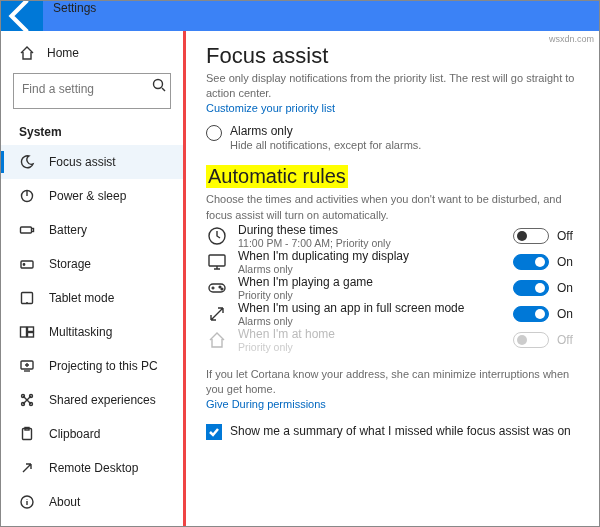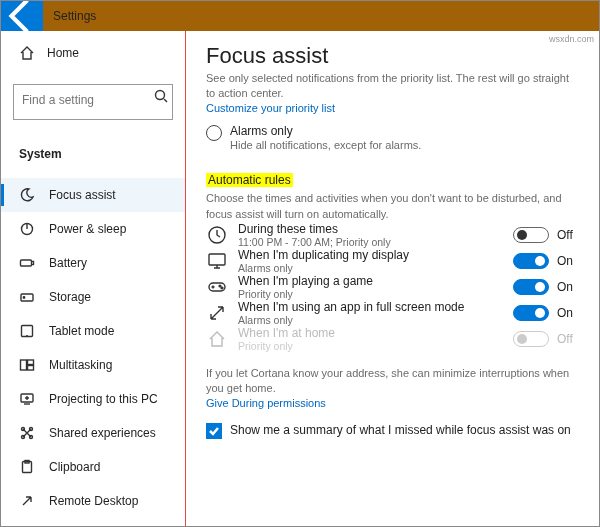--- a/index.html
+++ b/index.html
@@ -1,40 +1,40 @@
 <!DOCTYPE html>
 <html><head>
 <meta charset="utf-8">
 <style>
   * { box-sizing: border-box; margin: 0; padding: 0; }
   body { font-family: "Segoe UI", -apple-system, sans-serif; font-size: 12px; color: #222; background: #fff; width: 600px; height: 527px; overflow: hidden; border: 1px solid #888; }
-  .titlebar { height: 30px; display: flex; align-items: center; background: #a16207; }
+  .titlebar { height: 30px; display: flex; align-items: flex-start; background: #3b82f6; }
   .back-btn { width: 42px; height: 30px; background: #0078d7; color: #fff; display: flex; align-items: center; justify-content: center; }
   .titlebar-label { margin-left: 10px; font-size: 12px; }
   .app { display: flex; height: calc(100% - 30px); }
-  .sidebar { width: 185px; border-right: 1px solid #ef4444; display: flex; flex-direction: column; padding-top: 6px; gap: 11px; }
+  .sidebar { width: 185px; border-right: 3px solid #ef4444; display: flex; flex-direction: column; padding-top: 6px; }
   .home-item { display: flex; align-items: center; gap: 12px; padding: 8px 18px; cursor: pointer; }
   .search-wrap { margin: 4px 12px 10px 12px; position: relative; }
   .search-input { width: 100%; height: 36px; border: 1px solid #999; padding: 0 26px 4px 8px; font-size: 12px; background: #fff; color: #666; }
   .search-icon-btn { position: absolute; right: 4px; top: 4px; color: #666; }
   .section-head { font-size: 12px; font-weight: 600; padding: 6px 18px 2px 18px; }
   .nav { list-style: none; margin-top: 4px; overflow-y: auto; flex: 1; }
   .nav-item { display: flex; align-items: center; gap: 14px; padding: 9px 18px; cursor: pointer; position: relative; }
   .nav-item.selected::before { content: ""; position: absolute; left: 0; top: 6px; bottom: 6px; width: 3px; background: #0078d7; }
   .nav-item.selected { background: #eef5fb; }
   .icon { width: 16px; height: 16px; display: flex; align-items: center; justify-content: center; color: #333; flex: 0 0 16px; }
   .icon svg { width: 16px; height: 16px; stroke: currentColor; fill: none; stroke-width: 1.4; }
   .content { flex: 1; padding: 12px 20px 10px 20px; overflow-y: auto; }
   .h1 { font-size: 22px; font-weight: 400; margin-bottom: 2px; }
   .muted { color: #6b6b6b; font-size: 11px; line-height: 1.4; }
   .link { color: #0067c0; font-size: 11px; cursor: pointer; }
   .radio-row { display: flex; align-items: flex-start; gap: 8px; margin-top: 10px; }
   .radio { width: 16px; height: 16px; border: 1.5px solid #444; border-radius: 50%; margin-top: 1px; flex: 0 0 16px; }
   .radio-label { font-size: 12px; }
-  .h2 { font-size: 12px; font-weight: 400; margin-top: 20px; background: #ffff00; display: inline-block; padding: 0 2px; }
+  .h2 { font-size: 20px; font-weight: 400; margin-top: 12px; background: #ffff00; display: inline-block; padding: 0 2px; }
   .rules-desc { margin-top: 4px; }
   .rule { display: flex; align-items: center; gap: 10px; }
   .rule-icon { width: 22px; height: 22px; flex: 0 0 22px; display:flex; align-items:center; justify-content:center; color:#333; }
   .rule-icon.disabled { color: #bbb; }
   .rule-icon svg { width: 22px; height: 22px; stroke: currentColor; fill: none; stroke-width: 1.4; }
   .rule-text { flex: 1; }
   .rule-title { font-size: 12px; }
   .rule-title.disabled { color: #bbb; }
   .rule-sub { font-size: 10.5px; color: #6b6b6b; }
   .rule-sub.disabled { color: #ccc; }
@@ -188,21 +188,21 @@
               <path d="M8 7 V11 M8 5 V5.5"></path>
             </svg>
           </span>
         <span>About</span>
       </li>
     </ul>
   </div>
 
   <div class="content">
     <div class="h1">Focus assist</div>
-    <div class="muted">See only selected notifications from the priority list. The rest will go straight to action center.</div>
+    <div class="muted">See only display notifications from the priority list. The rest will go straight to action center.</div>
     <div class="link">Customize your priority list</div>
 
     <div class="radio-row">
       <div class="radio"></div>
       <div>
         <div class="radio-label">Alarms only</div>
         <div class="muted">Hide all notifications, except for alarms.</div>
       </div>
     </div>
 

